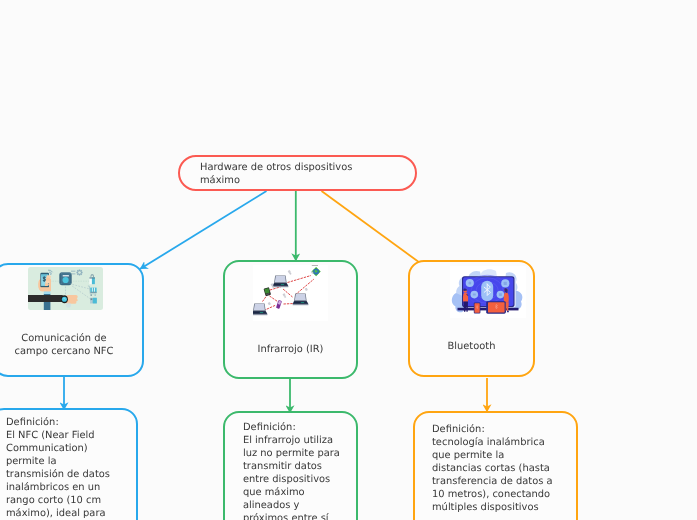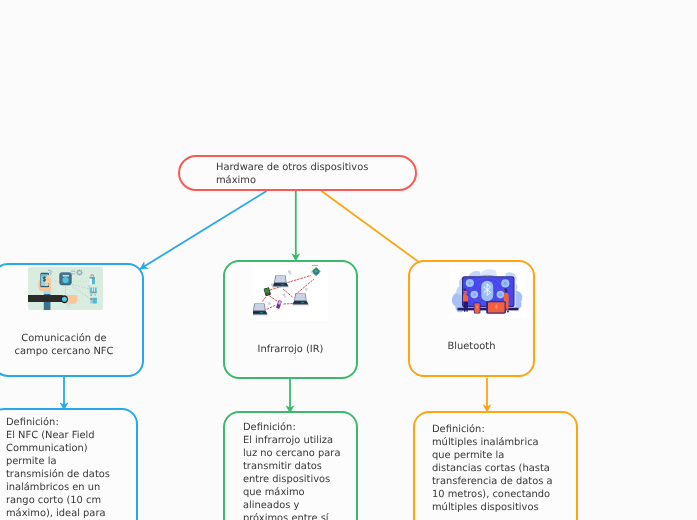--- a/index.html
+++ b/index.html
@@ -5,21 +5,21 @@
 html,body{margin:0;padding:0;}
 body{width:697px;height:520px;background:#fbfbfb;overflow:hidden;
   font-family:"DejaVu Sans",sans-serif;
   -webkit-font-smoothing:antialiased;text-rendering:geometricPrecision;}
 #stage{position:relative;width:697px;height:520px;overflow:hidden;background:#fbfbfb;}
 svg.edges{position:absolute;left:0;top:0;}
 svg.illus{position:absolute;}
 .node{position:absolute;box-sizing:border-box;background:#fcfcfc;}
 .root-node{border:2px solid #fb5a52;border-radius:19px;}
 .root-label{position:absolute;left:20px;top:4px;font-size:9.9px;color:#383838;}
-.root-label .ln{line-height:13.2px;white-space:nowrap;margin-left:16px;}
+.root-label .ln{line-height:13.2px;white-space:nowrap;}
 .cat{border-radius:16px;border-width:2px;border-style:solid;}
 .cat-label{position:absolute;left:0;right:0;font-size:9.9px;color:#383838;text-align:center;}
 .cat-label .ln{line-height:13.4px;white-space:nowrap;}
 .det{border-radius:16px;border-width:2px;border-style:solid;}
 .det-text{position:absolute;font-size:9.9px;color:#383838;}
 .det-text .ln{line-height:13px;white-space:nowrap;}
 </style>
 </head>
 <body>
 
@@ -291,32 +291,32 @@
       <div class="ln">inalámbricos en un</div>
       <div class="ln">rango corto (10 cm</div>
       <div class="ln">máximo), ideal para</div>
 
     </div>
   </div>
   <div class="node det" style="left:223px;top:411px;width:135px;height:150px;border-color:#3cb96c">
     <div class="det-text" style="left:18px;top:8px">
       <div class="ln">Definición:</div>
       <div class="ln">El infrarrojo utiliza</div>
-      <div class="ln">luz no cercano para</div>
+      <div class="ln">luz no permite para</div>
       <div class="ln">transmitir datos</div>
       <div class="ln">entre dispositivos</div>
       <div class="ln">que máximo</div>
       <div class="ln">alineados y</div>
       <div class="ln">próximos entre sí</div>
     </div>
   </div>
   <div class="node det" style="left:413px;top:411px;width:165px;height:150px;border-color:#ffa511">
     <div class="det-text" style="left:17px;top:10px">
       <div class="ln">Definición:</div>
-      <div class="ln">múltiples inalámbrica</div>
+      <div class="ln">tecnología inalámbrica</div>
       <div class="ln">que permite la</div>
       <div class="ln">distancias cortas (hasta</div>
       <div class="ln">transferencia de datos a</div>
       <div class="ln">10 metros), conectando</div>
       <div class="ln">múltiples dispositivos</div>
     </div>
   </div>
 </div>
 
 </body></html>

